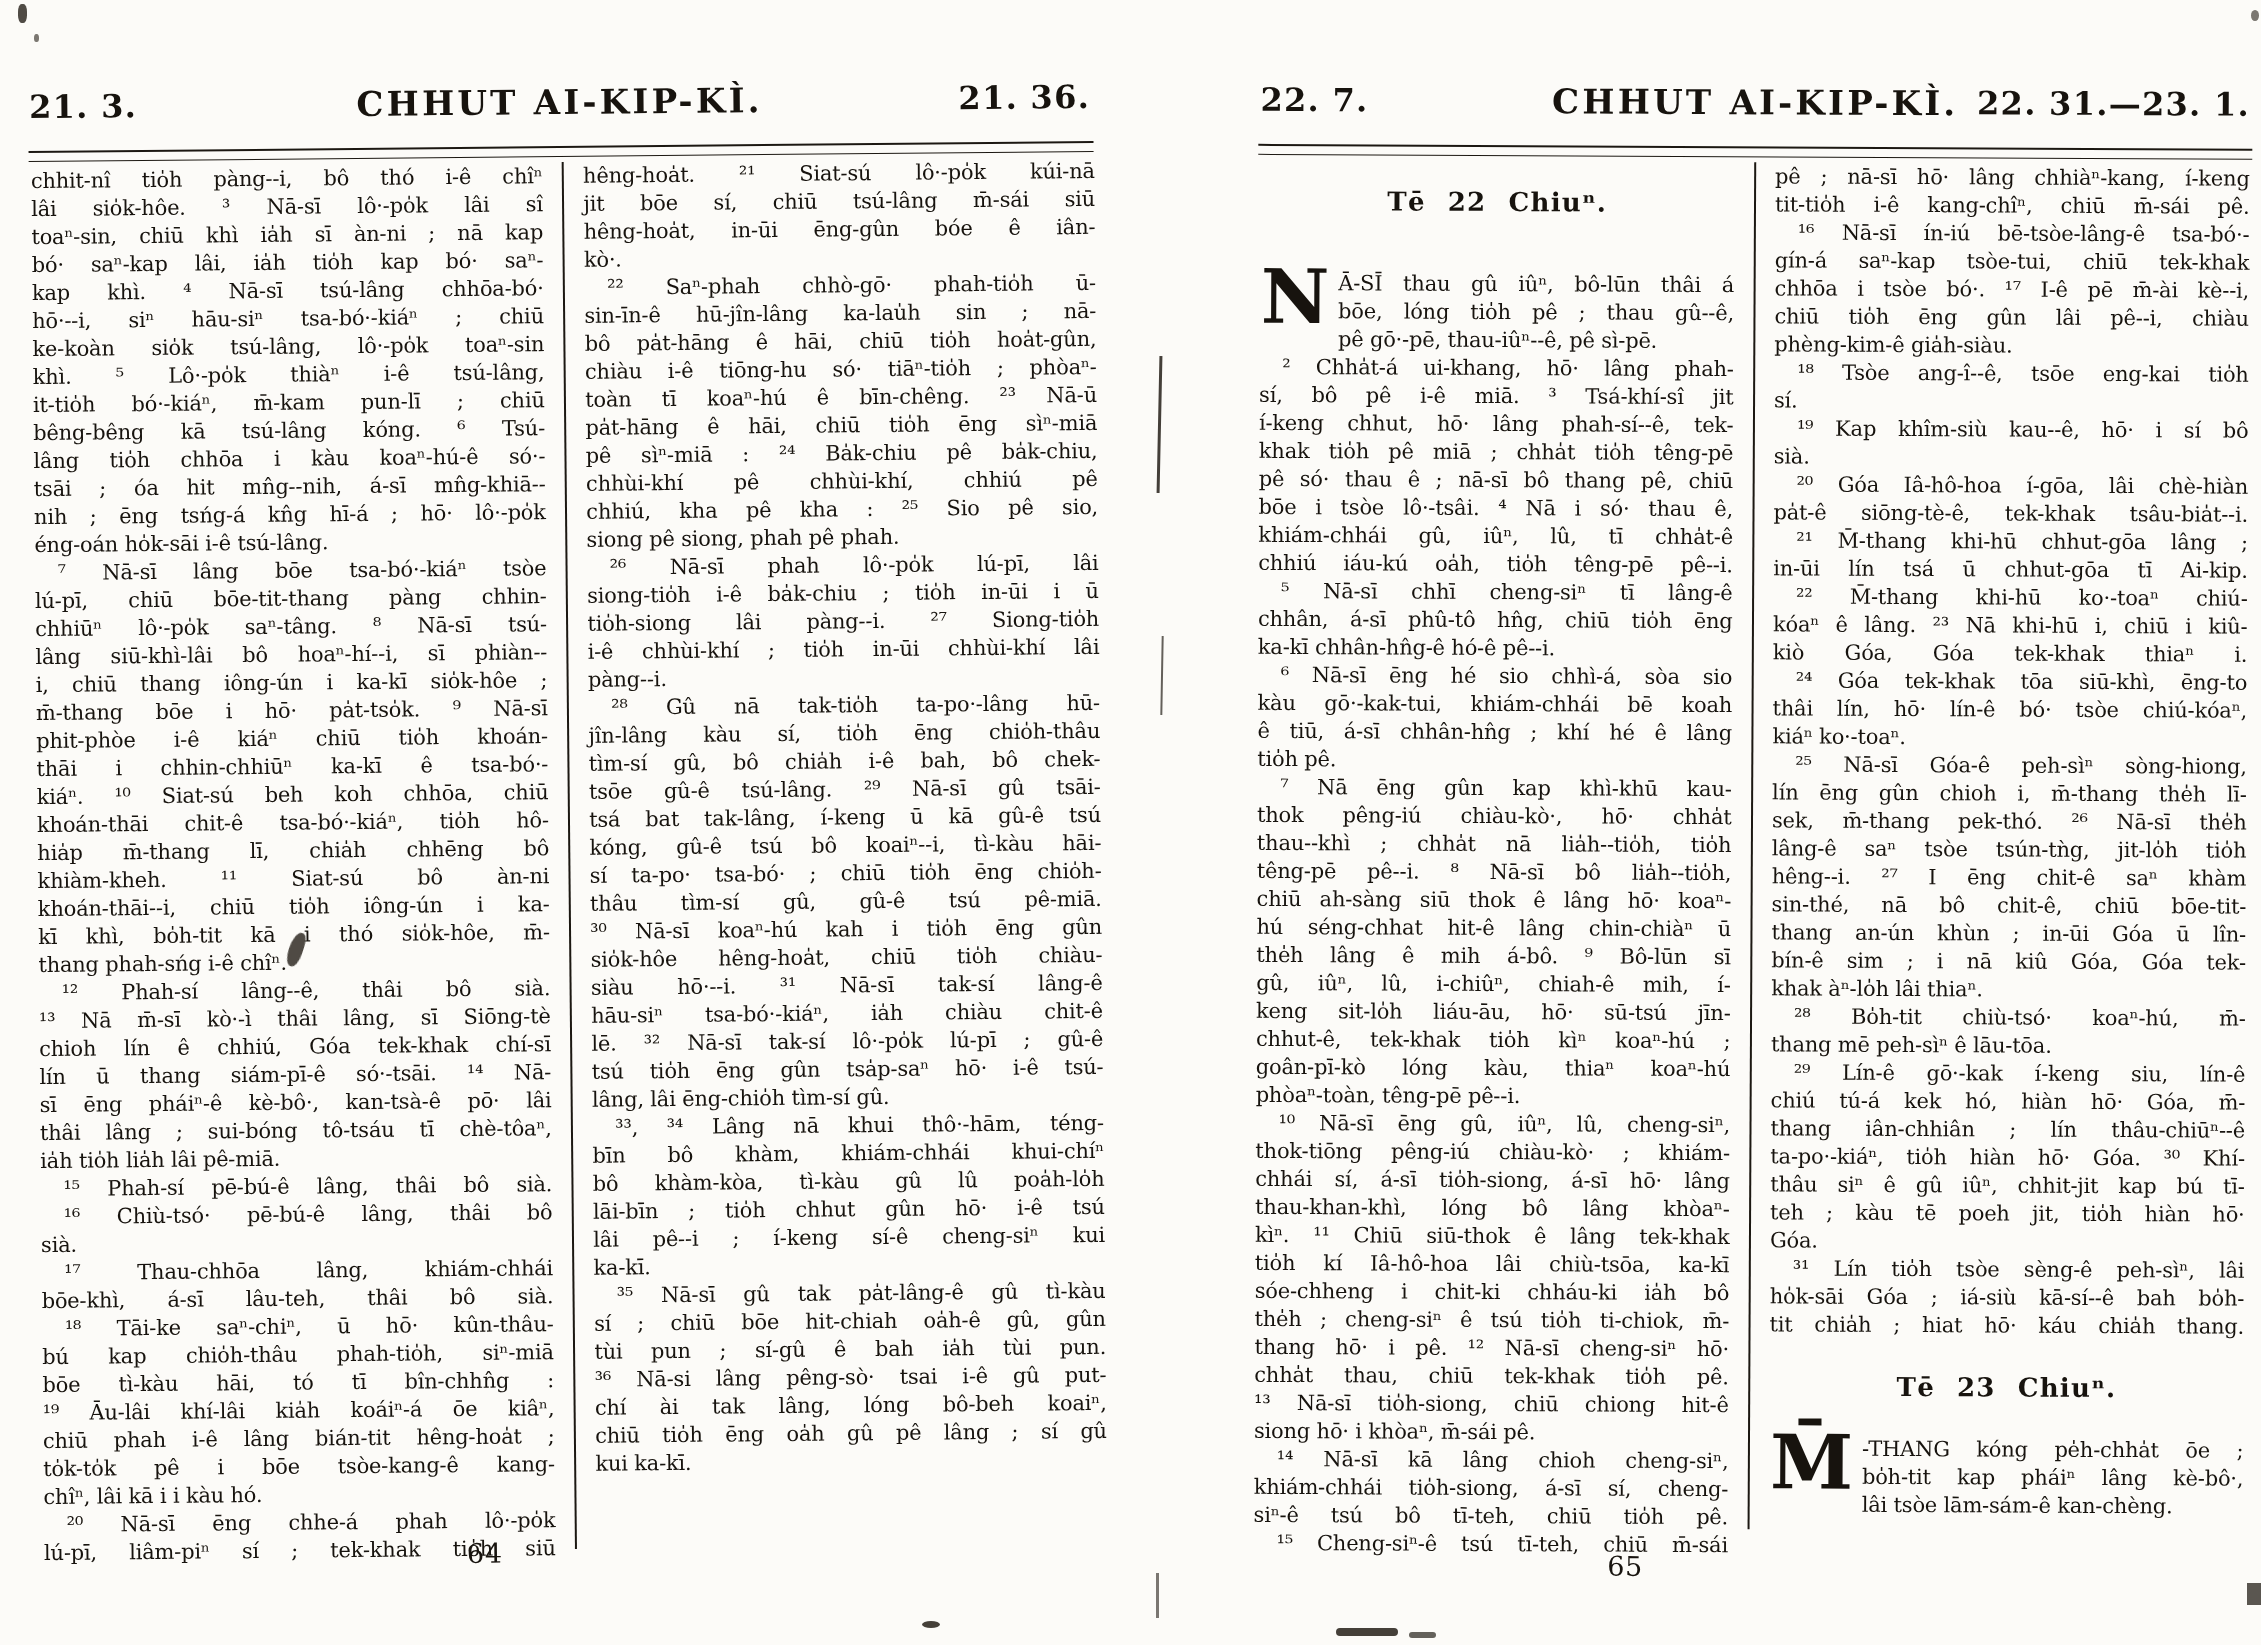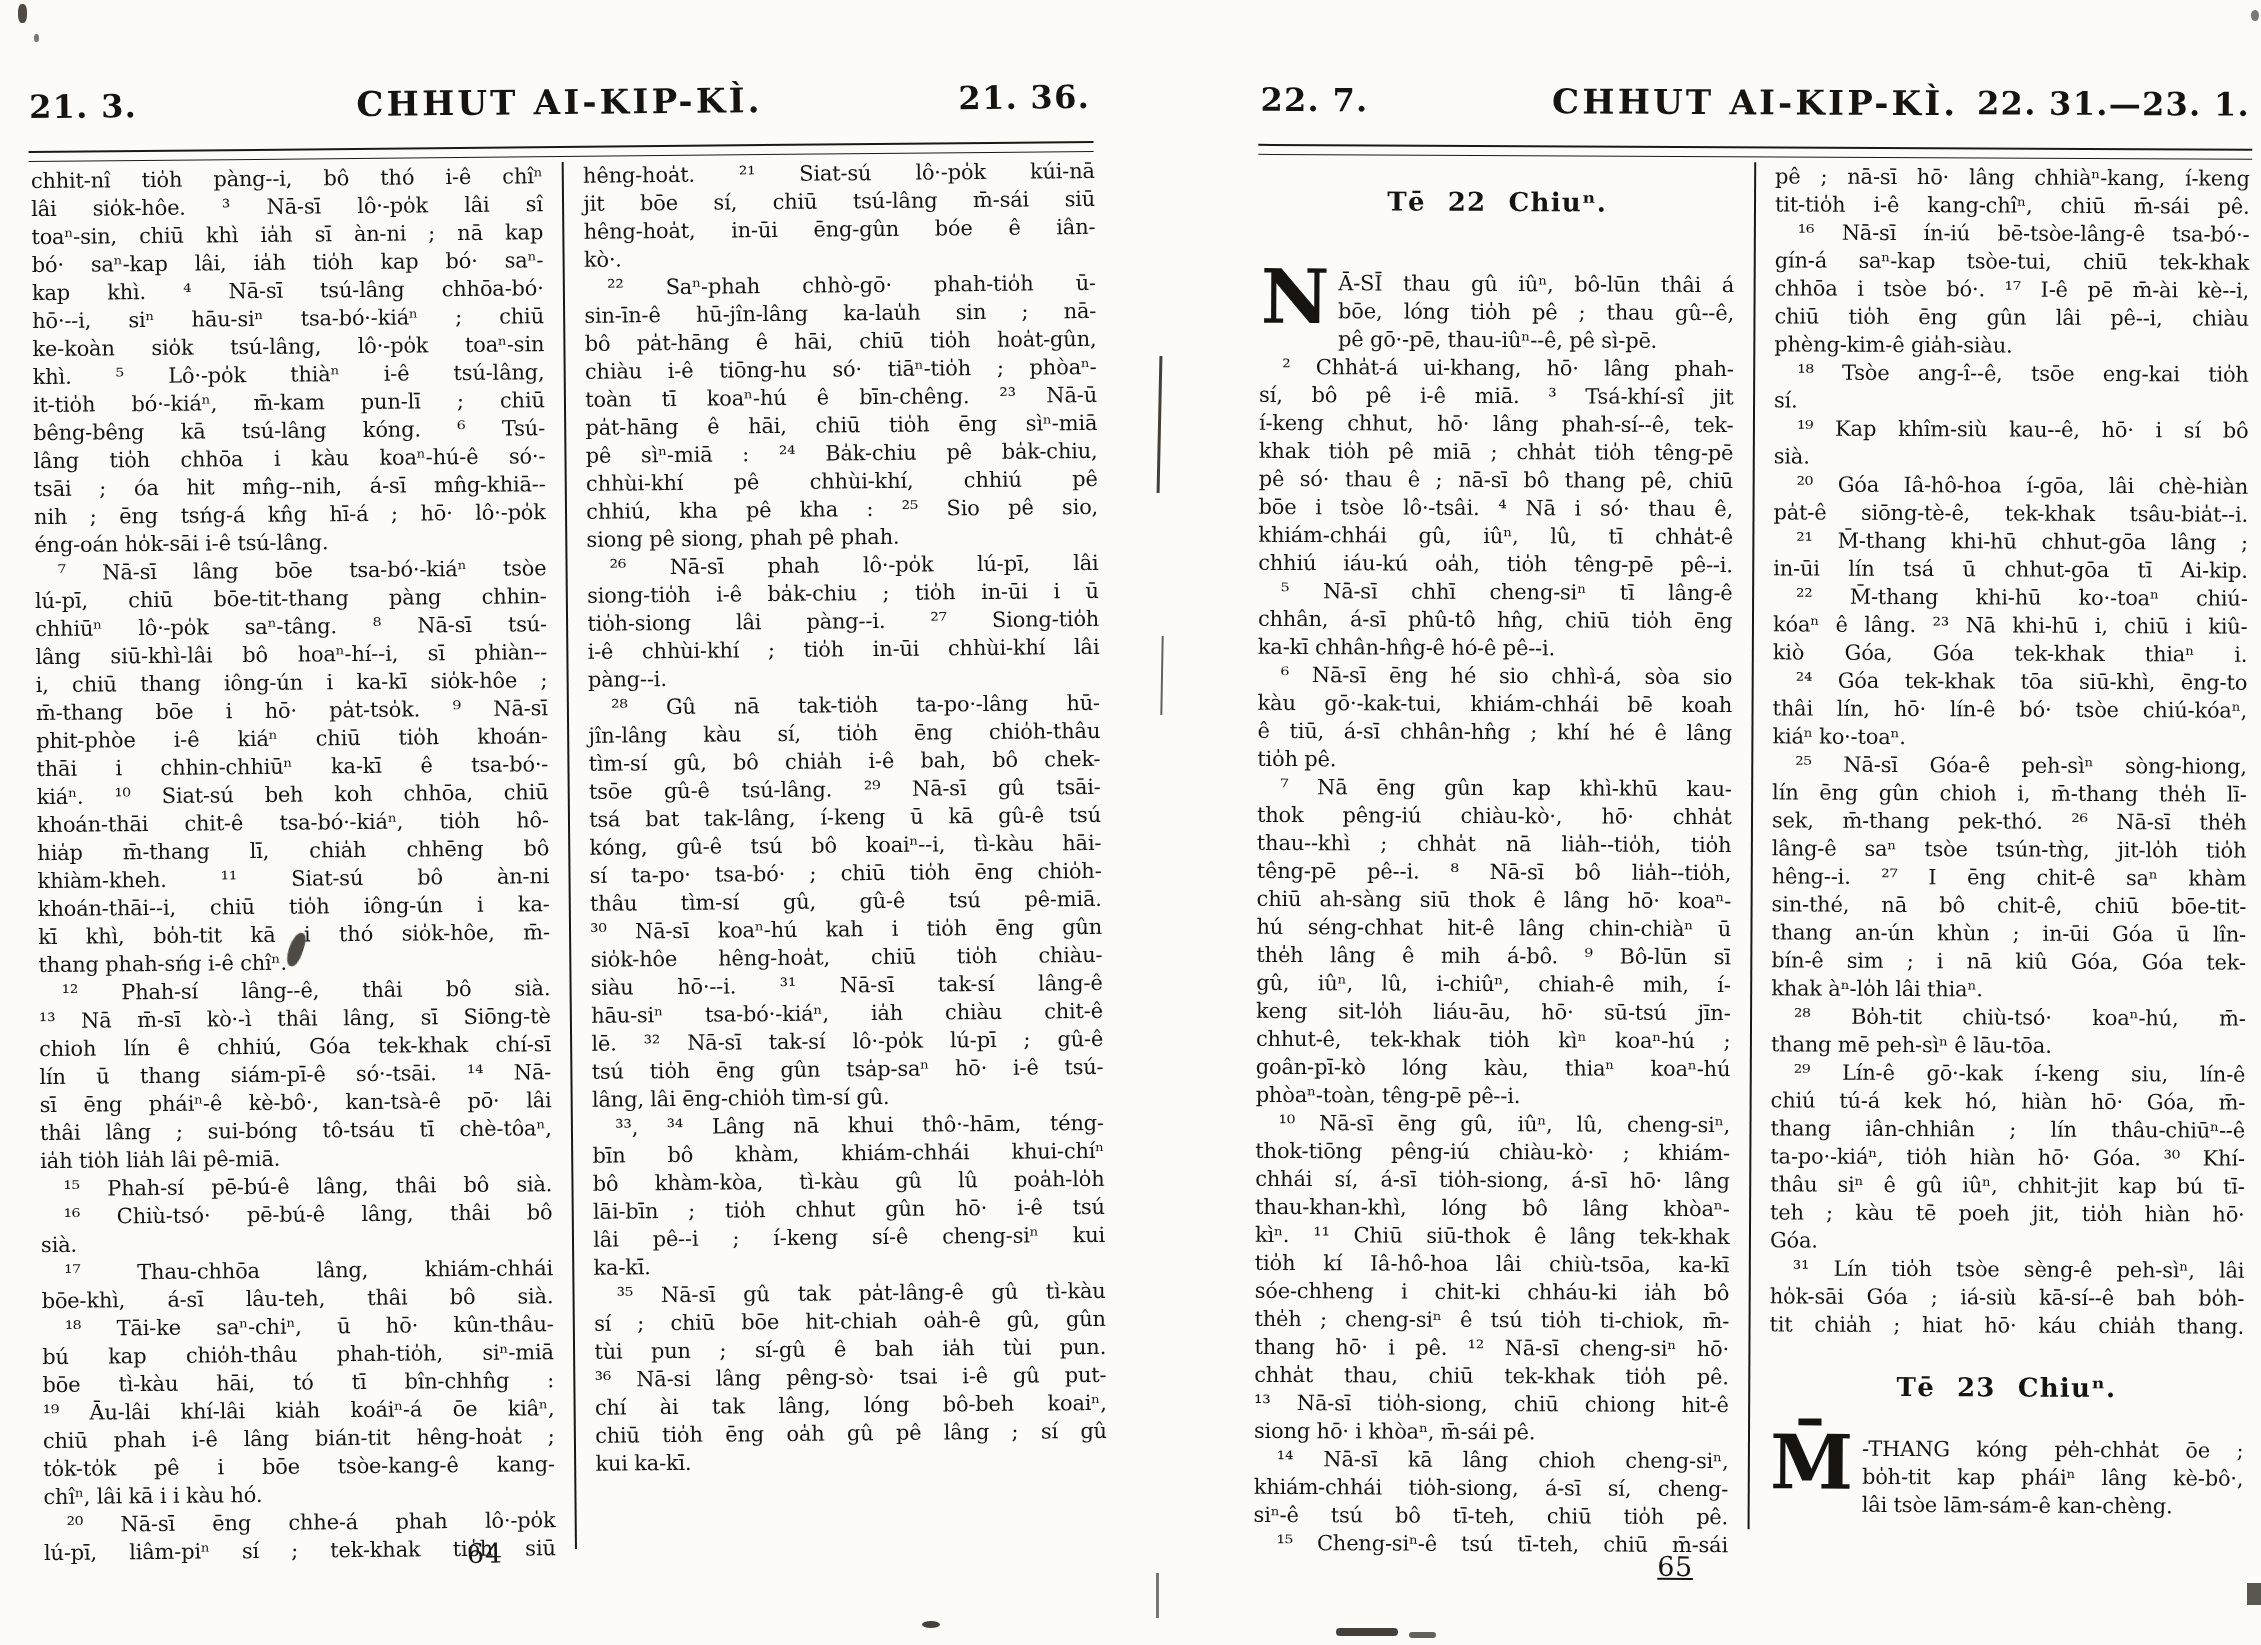--- a/index.html
+++ b/index.html
@@ -41,21 +41,21 @@
     letter-spacing:1.3px; word-spacing:11.6px; margin:0; }
   .chap.c22 { padding:27px 0 54px 0; }
   .chap.c23 { padding:34px 0 34px 0; }
 
   .para { overflow:visible; }
   .dropcap { float:left; font-weight:bold; font-size:75px; line-height:55px;
     padding:1.3px 9px 0 1.3px; }
 
   .pageno { position:absolute; font-size:27px; letter-spacing:0.6px; }
   #left-page  .pageno { top:1537px; left:460px; }
-  #right-page .pageno { top:1551px; left:530px;text-decoration:underline; }
+  #right-page .pageno { top:1551px; left:480px; }
 
   
   .art { position:absolute; background:#241f18; }
   .art.blur { filter:blur(0.6px); }
 </style>
 </head>
 <body>
 
 <div>
 

